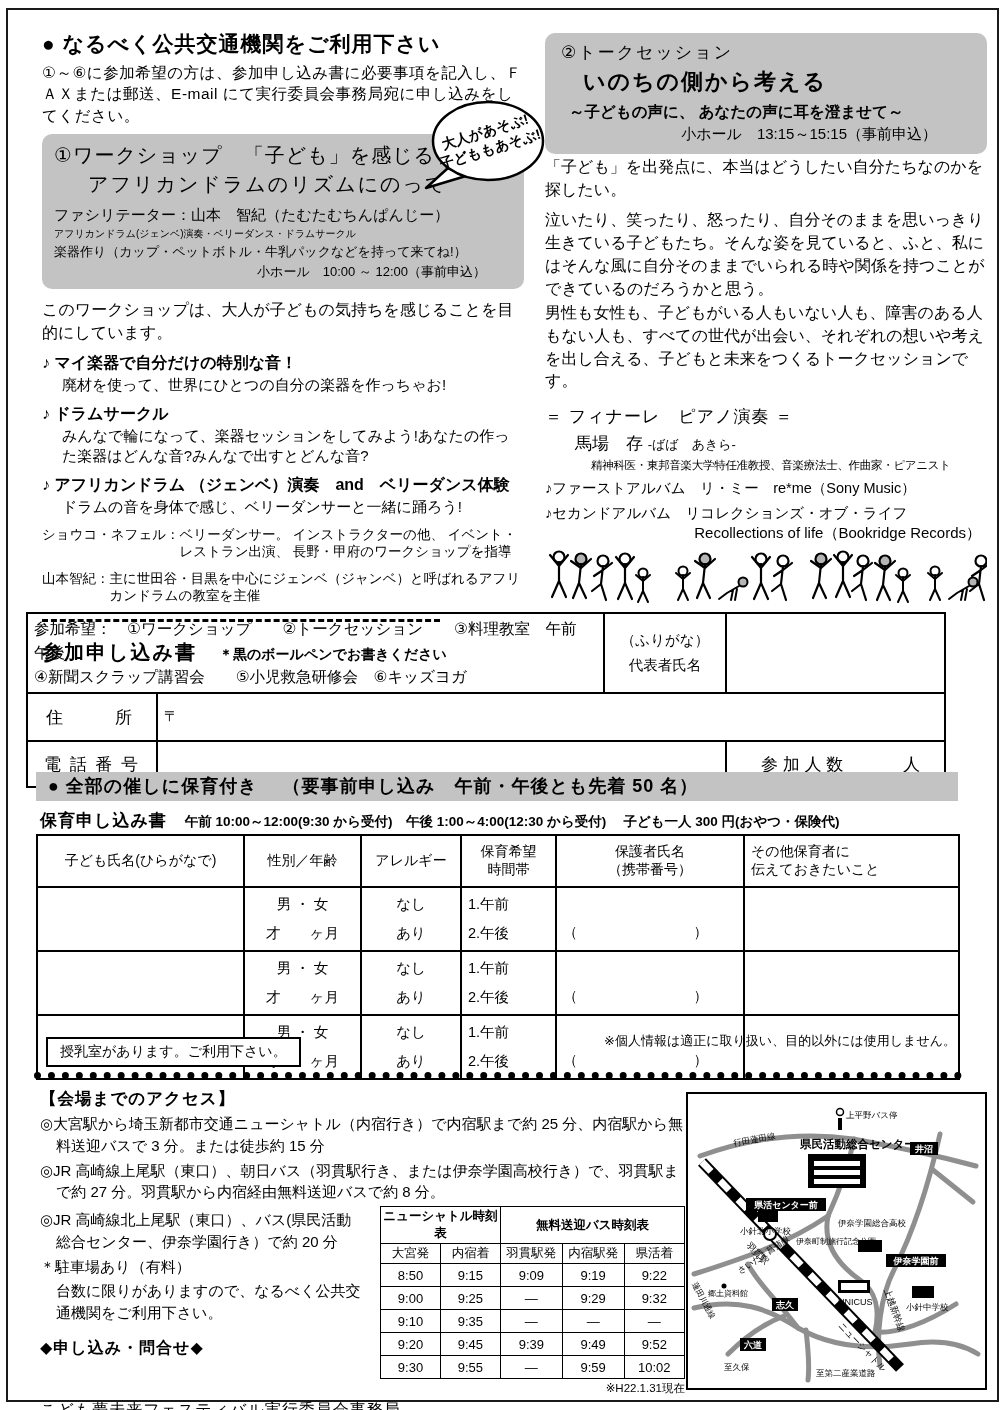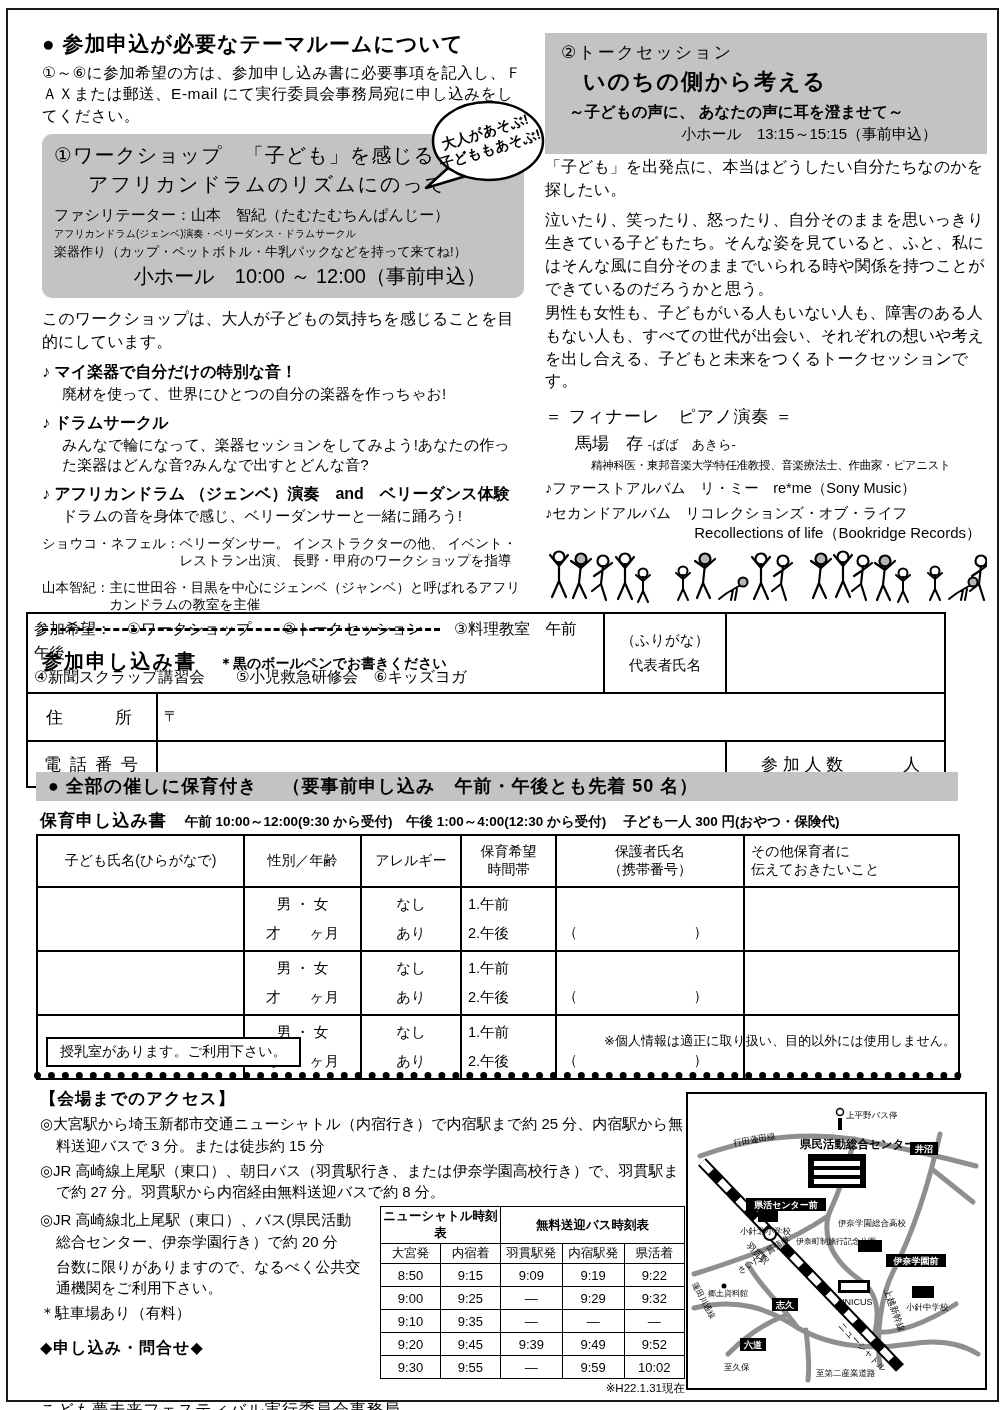--- a/index.html
+++ b/index.html
@@ -11,37 +11,37 @@
   
   .col-left{position:absolute;left:42px;top:30px;width:482px;}
   .sec-title{font-size:21px;font-weight:bold;letter-spacing:1px;}
   .intro{font-size:15.5px;line-height:1.38;margin-top:4px;letter-spacing:.5px;}
   .ws-box{background:#c3c3c3;border-radius:10px;margin-top:8px;padding:8px 10px 8px 12px;position:relative;}
   .ws-t1{font-size:20px;letter-spacing:1px;}
   .ws-t2{font-size:20px;letter-spacing:2px;padding-left:34px;margin-top:2px;}
   .ws-fac{font-size:15px;margin-top:8px;}
   .ws-d1{font-size:10px;margin-top:2px;}
   .ws-d2{font-size:13px;margin-top:2px;}
-  .ws-venue{font-size:20px;text-align:right;padding-right:28px;margin-top:2px;}
+  .ws-venue{font-size:13px;text-align:right;padding-right:28px;margin-top:2px;}
   .bubble{position:absolute;left:424px;top:98px;z-index:5;}
   .purpose{font-size:16px;line-height:1.4;margin-top:10px;}
   .bullet{margin-top:9px;}
   .bullet .bt{font-size:16px;font-weight:bold;}
   .bullet .bnote{font-size:15px;line-height:1.33;padding-left:20px;margin-top:1px;}
   .note-glyph{font-weight:normal;}
   .bio{display:flex;font-size:13.5px;line-height:1.3;margin-top:9px;}
   .bio .bname{white-space:nowrap;}
   .dash-divider{border-top:3px dashed #000;width:398px;margin-top:14px;}
   .form-head{display:flex;align-items:baseline;gap:22px;margin-top:17px;}
   .form-title{font-size:20px;font-weight:bold;letter-spacing:2px;}
   .form-note{font-size:14px;font-weight:bold;}
 
   
   .col-right{position:absolute;left:545px;top:33px;width:442px;}
-  .talk-box{background:#c3c3c3;border-radius:0;padding:8px 10px 10px 16px;}
+  .talk-box{background:#c3c3c3;border-radius:10px;padding:8px 10px 10px 16px;}
   .talk-label{font-size:17px;letter-spacing:2px;}
   .talk-title{font-size:22px;font-weight:bold;letter-spacing:2px;padding-left:22px;margin-top:3px;}
   .talk-sub{font-size:15.5px;font-weight:bold;padding-left:8px;margin-top:5px;}
   .talk-venue{font-size:15px;text-align:right;padding-right:40px;margin-top:2px;}
   .rp{font-size:16px;line-height:1.42;margin-top:2px;}
   .rp.first{margin-top:8px;}
   .finale-h{font-size:17px;letter-spacing:1px;margin-top:12px;}
   .finale-artist{font-size:17px;padding-left:30px;margin-top:4px;}
   .finale-reading{font-size:13px;}
   .finale-titles{font-size:11.5px;padding-left:46px;margin-top:3px;letter-spacing:-.3px;}
@@ -100,21 +100,21 @@
   .map-box svg{display:block;}
   svg text{font-family:"Liberation Sans","DejaVu Sans",sans-serif;}
 </style>
 </head>
 <body>
 
 <div class="page">
   <div class="frame"></div>
 
   <div class="col-left">
-    <div class="sec-title">●  参加申込が必要なテーマルームについて</div>
+    <div class="sec-title">●  なるべく公共交通機関をご利用下さい</div>
     <div class="intro">①～⑥に参加希望の方は、参加申し込み書に必要事項を記入し、ＦＡＸまたは郵送、E-mail にて実行委員会事務局宛に申し込みをしてください。</div>
 
     <div class="ws-box">
       <div class="ws-t1">①ワークショップ　「子ども」を感じる</div>
       <div class="ws-t2">アフリカンドラムのリズムにのって</div>
       <div class="ws-fac">ファシリテーター：山本　智紀（たむたむちんぱんじー）</div>
       <div class="ws-d1">アフリカンドラム(ジェンベ)演奏・ベリーダンス・ドラムサークル</div>
       <div class="ws-d2">楽器作り（カップ・ペットボトル・牛乳パックなどを持って来てね!）</div>
       <div class="ws-venue">小ホール　10:00 ～ 12:00（事前申込）</div>
     </div>
@@ -378,22 +378,22 @@
 
   <div class="dot-divider"></div>
 
   <div class="access">
     <div class="acc-title">【会場までのアクセス】</div>
     <div class="acc-line">◎大宮駅から埼玉新都市交通ニューシャトル（内宿行き）で内宿駅まで約 25 分、内宿駅から無料送迎バスで 3 分。または徒歩約 15 分</div>
     <div class="acc-line">◎JR 高崎線上尾駅（東口）、朝日バス（羽貫駅行き、または伊奈学園高校行き）で、羽貫駅まで約 27 分。羽貫駅から内宿経由無料送迎バスで約 8 分。</div>
     <div class="acc-flex">
       <div class="acc-left">
         <div class="acc-line">◎JR 高崎線北上尾駅（東口）、バス(県民活動総合センター、伊奈学園行き）で約 20 分</div>
+        <div class="acc-line">＊駐車場あり（有料）</div>
         <div class="acc-line" style="padding-left:16px;text-indent:0">台数に限りがありますので、なるべく公共交通機関をご利用下さい。</div>
-        <div class="acc-line">＊駐車場あり（有料）</div>
         <div class="inquiry">◆申し込み・問合せ◆</div>
       </div>
       <div class="tt-wrap">
         <table class="tt">
           <colgroup>
               <col style="width:62px">
               <col style="width:62px">
               <col style="width:64px">
               <col style="width:64px">
               <col style="width:62px">

